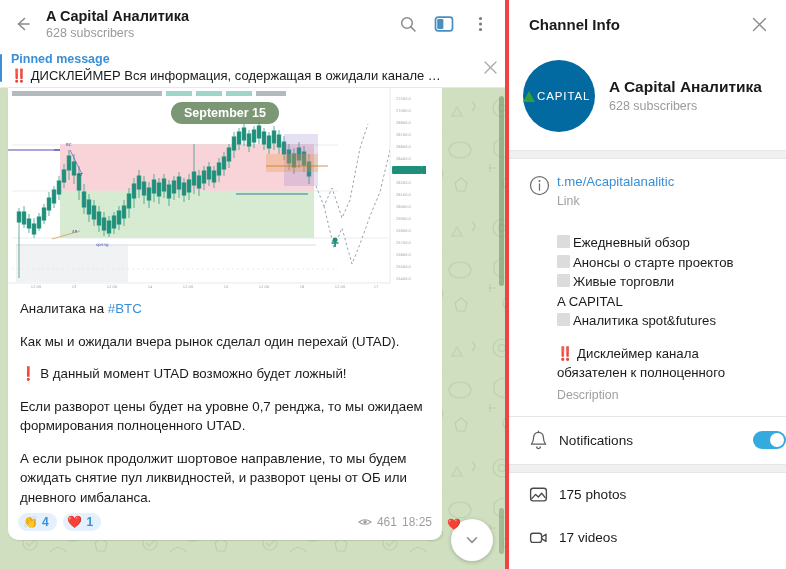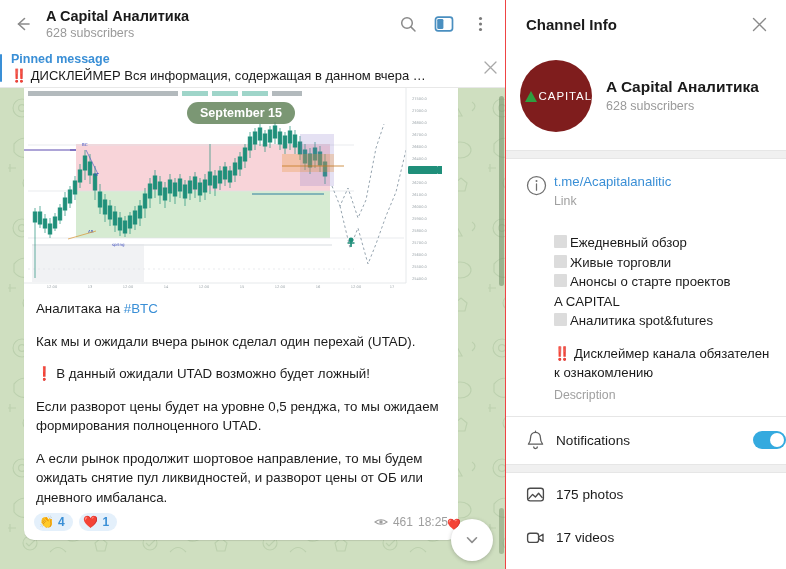--- a/index.html
+++ b/index.html
@@ -34,21 +34,21 @@
   .pin-title { font-size: 12.5px; color: #3a8fd6; font-weight: 600; line-height: 15px; }
   .pin-body { font-size: 13px; color: #1a1a1a; line-height: 17px; white-space: nowrap; overflow: hidden; text-overflow: ellipsis; }
   .pin-close { width: 30px; flex: 0 0 30px; display: flex; align-items: center; justify-content: center; cursor: pointer; }
 
   
   .chat-body {
     flex: 1 1 auto; position: relative; overflow: hidden;
     background-color: #cfdfc0;
   }
   .wallpaper { position: absolute; inset: 0; opacity: 1; }
-  .chat-scroll { position: absolute; inset: 0; padding: 0 10px 4px 10px; margin-left: 16px; }
+  .chat-scroll { position: absolute; inset: 0; padding: 0 10px 4px 10px; }
 
   .msg-bubble {
     position: absolute; left: 8px; top: 0; width: 434px;
     background: #fff; border-radius: 0 0 10px 10px;
     box-shadow: 0 1px 1px rgba(0,0,0,0.10);
   }
   .msg-photo { width: 434px; height: 203px; display: block; position: relative; overflow: hidden; background: #fff; }
   .date-badge {
     position: absolute; left: 50%; transform: translateX(-50%); top: 14px;
     background: rgba(94,128,86,0.82); color: #fff; font-size: 12.5px; font-weight: 600;
@@ -75,29 +75,29 @@
     border-radius: 50%; background: #fff; box-shadow: 0 1px 4px rgba(0,0,0,0.22);
     display: flex; align-items: center; justify-content: center; cursor: pointer; z-index: 6;
   }
   .fab-badge { position: absolute; left: -4px; top: -1px; font-size: 11px; font-family: "DejaVu Sans", sans-serif; }
 
   .chat-scrollbar { position: absolute; right: 1px; top: 0; width: 5px; height: 100%; z-index: 4; }
   .chat-thumb { position: absolute; right: 0; top: 8px; width: 5px; height: 190px; background: rgba(110,140,100,0.55); border-radius: 3px; cursor: pointer; }
   .chat-thumb2 { position: absolute; right: 0; top: 420px; width: 5px; height: 46px; background: rgba(110,140,100,0.45); border-radius: 3px; }
 
   
-  .info-col { width: 281px; height: 569px; background: #fff; border-left: 1px solid #ef4444; display: flex; flex-direction: column; overflow: hidden; }
+  .info-col { width: 281px; height: 569px; background: #fff; border-left: 4px solid #ef4444; display: flex; flex-direction: column; overflow: hidden; }
   .info-header { height: 48px; flex: 0 0 48px; display: flex; align-items: center; padding: 0 14px 0 20px; }
   .info-title { font-size: 15px; font-weight: 700; color: #1a1a1a; flex: 1 1 auto; }
   .info-close { width: 26px; height: 26px; display: flex; align-items: center; justify-content: center; cursor: pointer; }
 
   .profile { display: flex; align-items: center; padding: 12px 16px 18px 14px; }
   .avatar {
-    width: 72px; height: 72px; border-radius: 50%; background: #7f1d1d;
-    display: flex; align-items: center; justify-content: flex-end; flex: 0 0 72px;
+    width: 72px; height: 72px; border-radius: 50%; background: #0369a1;
+    display: flex; align-items: center; justify-content: flex-start; flex: 0 0 72px;
   }
   .avatar-logo { display: flex; align-items: center; gap: 2px; }
   .avatar-tri { width: 0; height: 0; border-left: 6px solid transparent; border-right: 6px solid transparent; border-bottom: 11px solid #2e9e3f; }
   .avatar-word { color: #fff; font-size: 11.5px; letter-spacing: 0.9px; font-weight: 500; }
   .profile-texts { margin-left: 14px; min-width: 0; }
   .profile-name { font-size: 15.5px; font-weight: 700; color: #1a1a1a; line-height: 20px; white-space: nowrap; }
   .profile-sub { font-size: 12.5px; color: #9a9a9a; line-height: 18px; }
 
   .sep { height: 9px; background: #f0f0f0; border-top: 1px solid #e6e6e6; border-bottom: 1px solid #e6e6e6; }
   .sep-thin { height: 1px; background: #e6e6e6; margin-left: 0; }
@@ -162,21 +162,21 @@
             <circle cx="2.5" cy="14.5" r="1.55" fill="#7a7a7a"></circle>
           </svg>
         </div>
       </div>
     </div>
 
     <div class="pinned">
       <div class="pin-bar"></div>
       <div class="pin-texts">
         <div class="pin-title">Pinned message</div>
-        <div class="pin-body"><span class="emoji">‼️</span> <span>ДИСКЛЕЙМЕР   Вся информация, содержащая в данном вчера …</span></div>
+        <div class="pin-body"><span class="emoji">‼️</span> <span>ДИСКЛЕЙМЕР   Вся информация, содержащая в ожидали канале …</span></div>
       </div>
       <div class="pin-close">
         <svg width="15" height="15" viewBox="0 0 15 15">
           <path d="M2 2 L13 13 M13 2 L2 13" stroke="#a8a8a8" stroke-width="1.3" stroke-linecap="round"></path>
         </svg>
       </div>
     </div>
 
     <div class="chat-body">
 
@@ -420,22 +420,22 @@
                 <text x="332" y="200">12:00</text>
                 <text x="368" y="200">17</text>
               </g>
             </svg>
             <div class="date-badge">September 15</div>
           </div>
 
           <div class="msg-text">
             <p><span>Аналитака на </span><span class="mention">#BTC</span></p>
             <p>Как мы и ожидали вчера рынок сделал один перехай (UTAD).</p>
-            <p><span class="emoji">❗</span><span> В данный ожидали UTAD возможно будет ложный!</span></p>
-            <p>Если разворот цены будет на уровне 0,5 ренджа, то мы ожидаем формирования полноценного UTAD.</p>
+            <p><span class="emoji">❗</span><span> В данный момент UTAD возможно будет ложный!</span></p>
+            <p>Если разворот цены будет на уровне 0,7 ренджа, то мы ожидаем формирования полноценного UTAD.</p>
             <p>А если рынок продолжит шортовое направление, то мы будем ожидать снятие пул ликвидностей, и разворот цены от ОБ или дневного имбаланса.</p>
           </div>
 
           <div class="msg-footer">
             <div class="reactions">
               <div class="reaction">
                 <span class="r-emo">👏</span>
                 <span class="r-cnt">4</span>
               </div>
               <div class="reaction">
@@ -506,26 +506,26 @@
       </div>
       <div class="info-row-body">
         <div class="info-link">t.me/Acapitalanalitic</div>
         <div class="info-caption">Link</div>
       </div>
     </div>
 
     <div class="desc-block">
       <div class="desc-gap"></div>
       <div class="desc-line"><span class="emo-box"></span><span>Ежедневный обзор</span></div>
+      <div class="desc-line"><span class="emo-box"></span><span>Анонсы о старте проектов</span></div>
       <div class="desc-line"><span class="emo-box"></span><span>Живые торговли</span></div>
-      <div class="desc-line"><span class="emo-box"></span><span>Анонсы о старте проектов</span></div>
       <div class="desc-line">A CAPITAL</div>
       <div class="desc-line"><span class="emo-box"></span><span>Аналитика spot&amp;futures</span></div>
       <div class="desc-gap"></div>
-      <div class="desc-line"><span class="emoji">‼️</span><span> Дисклеймер канала обязателен к ознакомлению</span></div>
+      <div class="desc-line"><span class="emoji">‼️</span><span> Дисклеймер канала обязателен к полноценного</span></div>
       <div class="desc-caption">Description</div>
     </div>
 
     <div class="sep-thin"></div>
 
     <div class="notif-row">
       <div class="notif-icon">
         <svg width="19" height="21" viewBox="0 0 19 21">
           <path d="M9.5 2.4 C6.3 2.4 4.6 4.6 4.6 7.6 C4.6 11.6 3.2 13.3 2.4 14.2 H16.6 C15.8 13.3 14.4 11.6 14.4 7.6 C14.4 4.6 12.7 2.4 9.5 2.4 Z" fill="none" stroke="#5e5e5e" stroke-width="1.25" stroke-linejoin="round"></path>
           <path d="M9.5 1 V2.4" stroke="#5e5e5e" stroke-width="1.25" stroke-linecap="round"></path>

